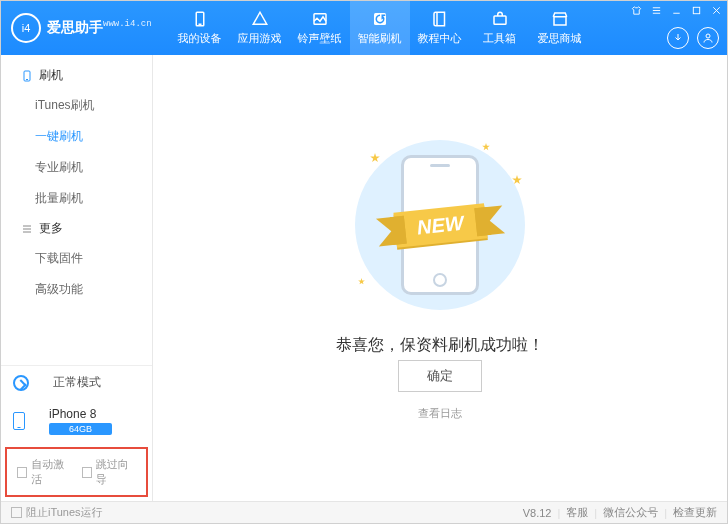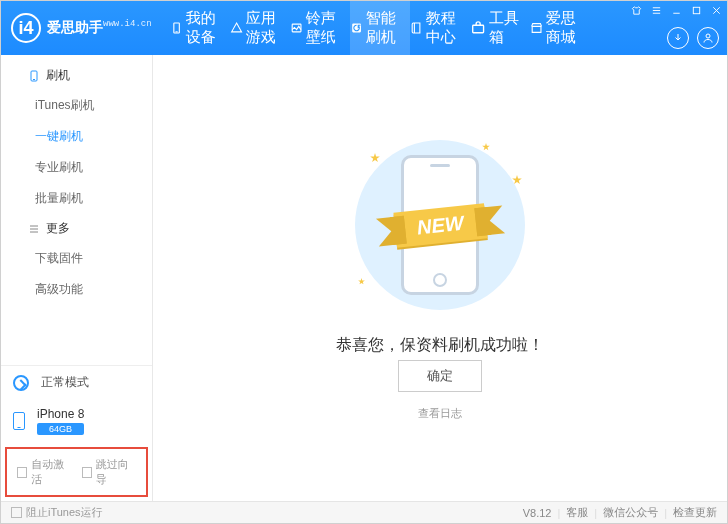--- a/index.html
+++ b/index.html
@@ -1,43 +1,43 @@
 <!DOCTYPE html>
 <html><head>
 <meta charset="utf-8">
 <style>
 *{margin:0;padding:0;box-sizing:border-box;font-family:"Microsoft YaHei","PingFang SC",sans-serif;}
 body{width:728px;height:524px;overflow:hidden;background:#fff;border:1px solid #d0d0d0;}
 .titlebar{height:54px;background:#1e90ff;background:linear-gradient(#2a97ff,#1d8bff);display:flex;align-items:center;color:#fff;position:relative;}
 .logo{display:flex;align-items:center;padding:0 10px;gap:6px;}
-.logo-circle{width:30px;height:30px;border:2px solid #fff;border-radius:50%;display:flex;align-items:center;justify-content:center;font-weight:bold;font-size:18px;color:#fff;}
+.logo-circle{width:30px;height:30px;border:2px solid #fff;border-radius:50%;display:flex;align-items:center;justify-content:center;font-weight:normal;font-size:11px;color:#fff;}
 .logo-text{display:flex;flex-direction:row;line-height:1.1;}
 .logo-name{font-size:14px;font-weight:bold;}
 .logo-url{font-size:9px;opacity:.85;font-family:Liberation Mono, monospace;}
 .tabs{display:flex;height:100%;margin-left:8px;}
-.tab{width:60px;display:flex;flex-direction:row;align-items:center;justify-content:center;gap:3px;font-size:15px;cursor:pointer;}
+.tab{width:60px;display:flex;flex-direction:column;align-items:center;justify-content:center;gap:3px;font-size:11px;cursor:pointer;}
 .tab.active{background:rgba(255,255,255,.18);}
 .tab-icon{width:18px;height:18px;}
 .winbtns{position:absolute;right:4px;top:2px;display:flex;gap:6px;font-size:11px;}
 .winbtn{width:14px;height:14px;display:flex;align-items:center;justify-content:center;cursor:pointer;}
 .userbtns{position:absolute;right:8px;bottom:6px;display:flex;gap:8px;}
 .circlebtn{width:22px;height:22px;border:1.5px solid #fff;border-radius:50%;display:flex;align-items:center;justify-content:center;cursor:pointer;}
 .body{display:flex;height:calc(100% - 54px - 22px);}
 .sidebar{width:152px;border-right:1px solid #e8e8e8;display:flex;flex-direction:column;font-size:12px;color:#555;}
 .side-scroll{flex:1;overflow:hidden;padding-top:6px;}
-.side-group{padding:6px 27px;display:flex;align-items:center;gap:6px;color:#333;font-size:12px;}
+.side-group{padding:6px 20px;display:flex;align-items:center;gap:6px;color:#333;font-size:12px;}
 .side-item{padding:7px 12px 7px 34px;cursor:pointer;color:#666;}
 .side-item.active{color:#2a97ff;}
 .side-bottom{border-top:1px solid #eee;}
-.mode-row,.device-row{display:flex;align-items:center;gap:12px;padding:8px 12px;}
+.mode-row,.device-row{display:flex;align-items:center;gap:24px;padding:8px 12px;}
 .mode-icon{width:16px;height:16px;border:2px solid #2a97ff;border-radius:50%;position:relative;}
 .mode-icon:after{content:"";position:absolute;width:6px;height:6px;border-right:2px solid #2a97ff;border-top:2px solid #2a97ff;transform:rotate(45deg);left:2px;top:4px;}
 .phone-icon{width:12px;height:18px;border:1.5px solid #2a97ff;border-radius:2px;position:relative;}
 .phone-icon:after{content:"";position:absolute;bottom:1px;left:50%;transform:translateX(-50%);width:3px;height:1px;background:#2a97ff;}
-.badge{background:#2a97ff;color:#fff;font-size:9px;padding:1px 12px;border-radius:2px;margin-top:2px;display:inline-block;}
+.badge{background:#2a97ff;color:#fff;font-size:9px;padding:1px 20px;border-radius:2px;margin-top:2px;display:inline-block;}
 .checkrow{display:flex;gap:10px;padding:8px 10px;border:2px solid #e74c3c;margin:4px;}
 .chk{display:flex;align-items:center;gap:4px;font-size:11px;color:#999;}
 .chk-box{width:11px;height:11px;border:1px solid #bbb;}
 .main{flex:1;display:flex;flex-direction:column;align-items:center;justify-content:center;position:relative;}
 .illus{width:200px;height:180px;position:relative;display:flex;align-items:center;justify-content:center;}
 .ill-circle{width:170px;height:170px;background:#dff1ff;border-radius:50%;position:absolute;}
 .ill-phone{width:78px;height:140px;background:#fff;border:3px solid #c7d4e2;border-radius:10px;position:relative;z-index:2;display:flex;align-items:center;justify-content:center;}
 .ill-phone:before{content:"";position:absolute;top:6px;width:20px;height:3px;background:#c7d4e2;border-radius:2px;}
 .ill-phone:after{content:"";position:absolute;bottom:5px;width:10px;height:10px;border:2px solid #c7d4e2;border-radius:50%;}
 .ribbon{position:absolute;z-index:3;background:#f7c948;color:#fff;font-weight:bold;font-style:italic;font-size:20px;padding:6px 22px;transform:rotate(-6deg);box-shadow:0 2px 0 #e0b030;}

